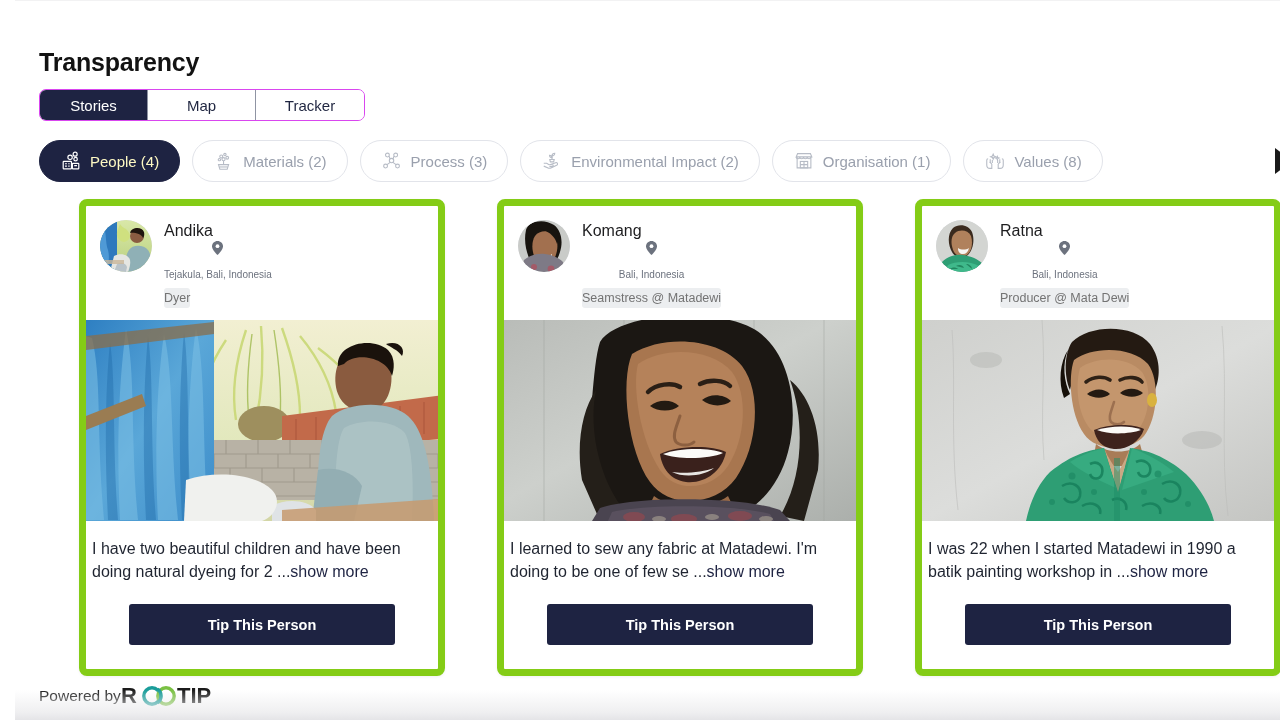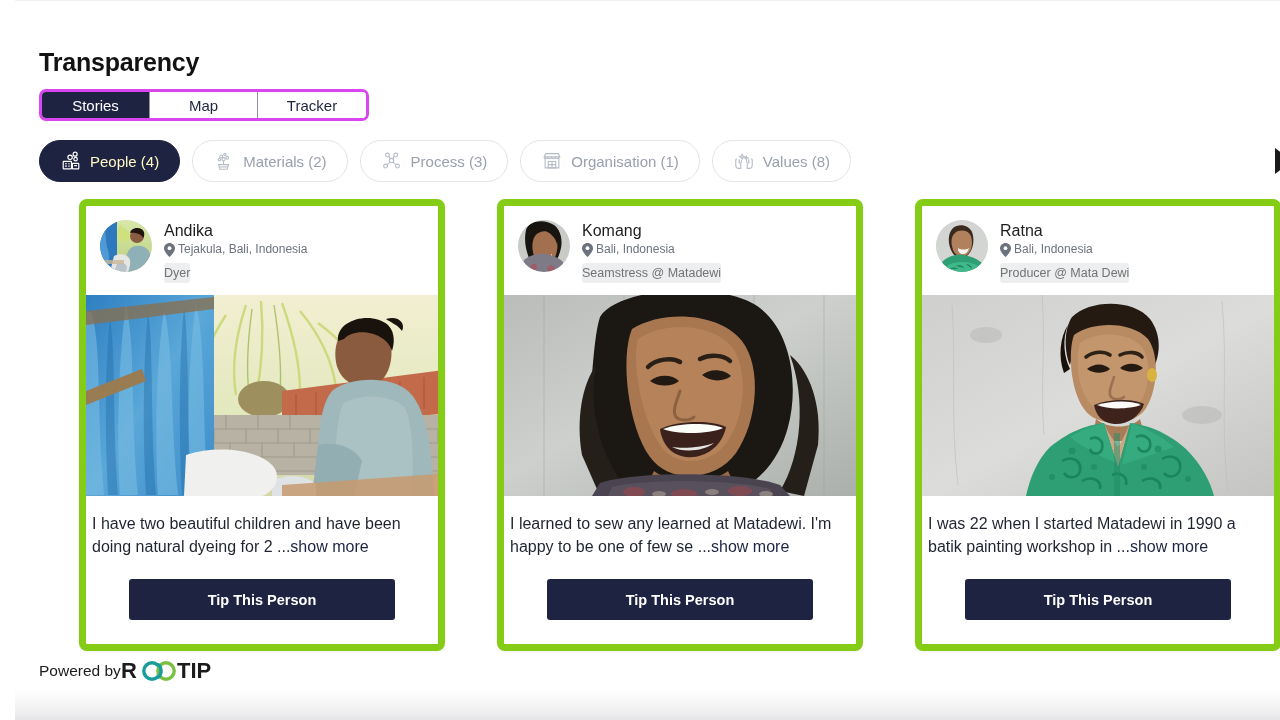--- a/index.html
+++ b/index.html
@@ -23,21 +23,21 @@
     font-size: 25px;
     font-weight: bold;
     color: #121212;
     letter-spacing: -0.2px;
     margin: 24px 0 12px 0;
   }
 
   
   .tabs {
     display: inline-flex;
-    border: 3px solid #d946ef;
+    border: 1px solid #d946ef;
     border-radius: 7px;
     overflow: hidden;
     background: #ffffff;
     height: 32px;
   }
   .tab {
     display: flex; align-items: center; justify-content: center;
     min-width: 108px;
     height: 100%;
     font-size: 15px;
@@ -137,25 +137,26 @@
   }
   .avatar .av-img { position: absolute; inset: 0; }
   .person-meta { padding-top: 1px; min-width: 0; }
   .person-name {
     font-size: 16px;
     color: #1d1d1f;
     line-height: 19px;
     margin-bottom: 1px;
   }
   .person-loc {
-    display: flex; align-items: center; gap: 3px;
-    font-size: 12px;
+    display: flex; align-items: center; gap: 11px;
+    font-size: 10px;
     color: #6c727e;
     line-height: 17px;
     margin-bottom: 5px;
+    flex-direction: column;
   }
   .pin { flex: 0 0 auto; }
   .role-badge {
     display: inline-block;
     background: #eceef0;
     color: #737373;
     font-size: 12.5px;
     line-height: 16px;
     padding: 2px 0;
     border-radius: 3px;
@@ -281,20 +282,33 @@
               <circle cx="11.5" cy="11.5" r="2.4"></circle>
               <circle cx="5" cy="17.5" r="2.1"></circle>
                 <circle cx="18" cy="17.5" r="2.1"></circle>
               <path d="M8.8 6.8 L10 9.8 M14.2 6.8 L13 9.8 M10 13.5 L6.6 16 M13 13.5 L16.4 16"></path>
             </svg>
           </span>
           <span>Process (3)</span>
         </div>
 
 
+        <div class="chip">
+          <span class="chip-icon">
+            <svg width="22" height="22" viewBox="0 0 24 24" fill="none" stroke="#b7bcc6" stroke-width="1.2">
+              <path d="M12 10.5V5.5"></path>
+              <path d="M12 6.5c0-1.7 1.3-3 3-3 0 1.7-1.3 3-3 3z"></path>
+              <path d="M12 8.5c0-1.5-1.2-2.7-2.7-2.7 0 1.5 1.2 2.7 2.7 2.7z"></path>
+              <path d="M9.6 10.3h4.8l-.6 2.6H10.2z"></path>
+              <path d="M3 14.5h3.2l2.6 1.6h3.4c.8 0 1.2.5 1.2 1s-.5 1-1.2 1h-3"></path>
+              <path d="M9.5 16.1 16 13.8c.9-.3 1.8.2 2 1 .2.8-.2 1.5-1 1.9l-6.2 2.9c-.8.4-1.6.5-2.4.2L3 17.6"></path>
+            </svg>
+          </span>
+          <span>Environmental Impact (2)</span>
+        </div>
 
         <div class="chip">
           <span class="chip-icon">
             <svg width="22" height="22" viewBox="0 0 24 24" fill="none" stroke="#b7bcc6" stroke-width="1.2">
               <path d="M3.5 7.5 5 4h14l1.5 3.5z"></path>
               <path d="M4.5 7.5v12h15v-12"></path>
               <path d="M3.5 7.5c0 1.2.9 2 2 2s2-.8 2-2c0 1.2.9 2 2 2s2-.8 2-2c0 1.2.9 2 2 2s2-.8 2-2c0 1.2.9 2 2 2s2-.8 2-2"></path>
               <rect x="8" y="12.5" width="8" height="7"></rect>
               <path d="M12 12.5v7M8 16h8"></path>
             </svg>
@@ -534,21 +548,21 @@
                 <ellipse cx="155" cy="199" rx="7" ry="3"></ellipse>
                 <ellipse cx="208" cy="197" rx="7" ry="3"></ellipse>
                 <ellipse cx="262" cy="199" rx="7" ry="3"></ellipse>
               </g>
             </g>
           </svg>
         </div>
 
         <div class="card-body">
           <div class="story-text">
-            <span>I learned to sew any learned at Matadewi. I'm happy to be one of few se ...</span><span class="show-more">show more</span>
+            <span>I learned to sew any fabric at Matadewi. I'm doing to be one of few se ...</span><span class="show-more">show more</span>
           </div>
           <button class="tip-btn">Tip This Person</button>
         </div>
       </div>
 
       <div class="card">
         <div class="card-head">
           <div class="avatar">
             <svg class="av-img" width="52" height="52" viewBox="0 0 52 52">
               <defs>

